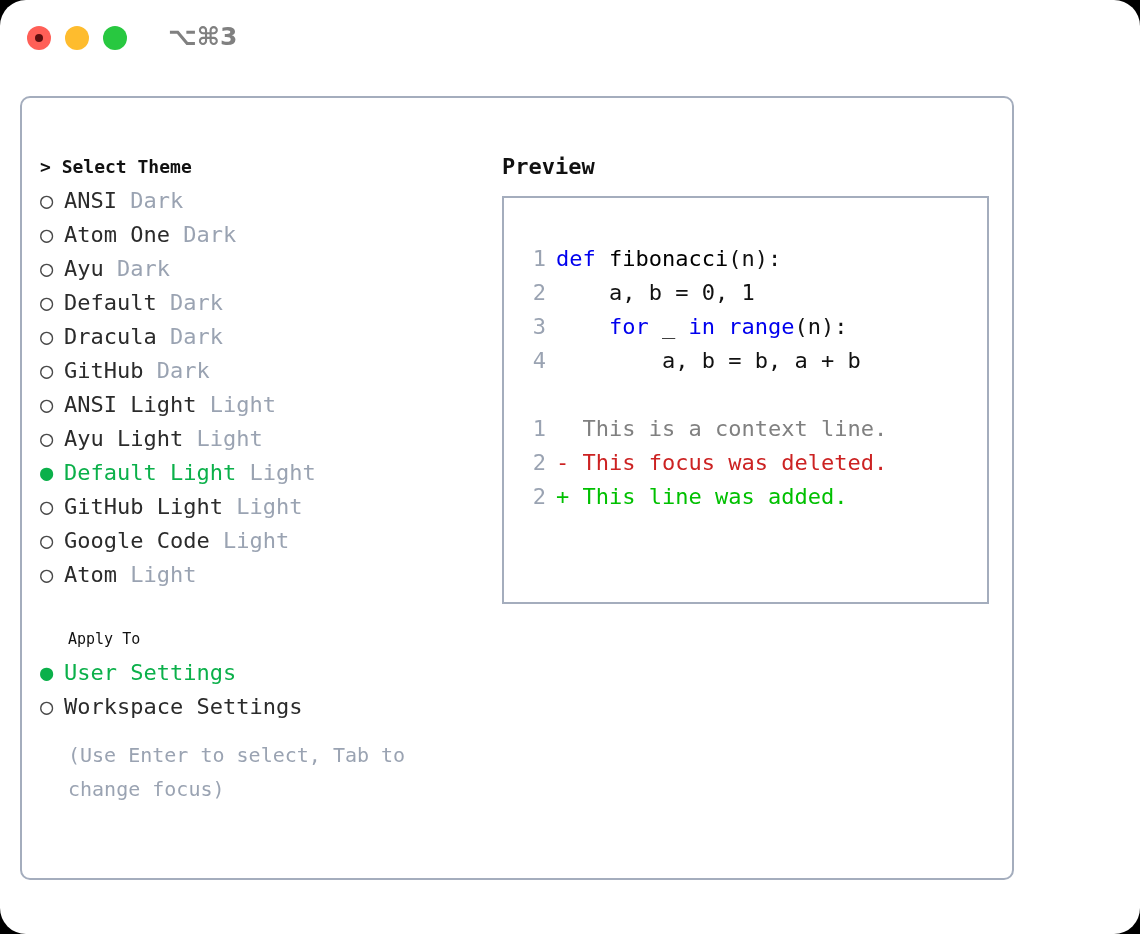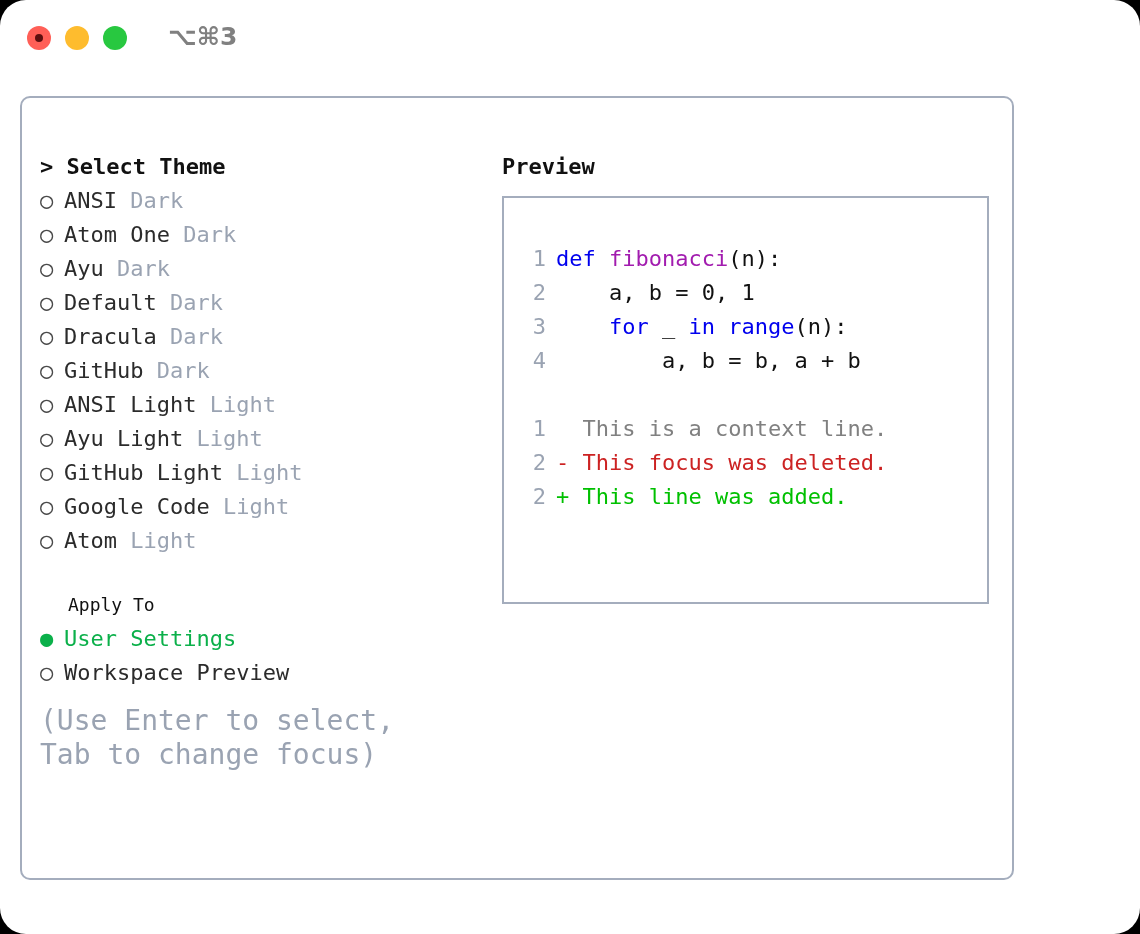--- a/index.html
+++ b/index.html
@@ -83,21 +83,21 @@
 
   
   .left-col {
     position: absolute;
     left: 18px;
     top: 52px;
     width: 440px;
   }
 
   .list-head {
-    font-size: 22px;
+    font-size: 18px;
     font-weight: bold;
     color: #111111;
     line-height: 34px;
     white-space: pre;
   }
 
   .opt {
     font-size: 22px;
     line-height: 34px;
     color: #2b2b2b;
@@ -108,37 +108,38 @@
     display: inline-block;
     width: 24px;
     color: #4a4a4a;
   }
   .opt.selected .marker { color: #0bb04a; }
   .opt.selected .name   { color: #0bb04a; }
   .opt .name { color: #2b2b2b; }
   .opt .tag  { color: #9aa3b2; }
 
   .section-label {
-    font-size: 18px;
+    font-size: 15px;
     line-height: 34px;
     color: #111111;
     white-space: pre;
     padding-left: 28px;
   }
 
   .spacer-sm { height: 30px; }
   .spacer-xs { height: 14px; }
 
   .hint {
-    font-size: 28px;
+    font-size: 20px;
     line-height: 34px;
     color: #9aa3b2;
     width: 400px;
     white-space: pre-wrap;
     word-break: break-word;
+    margin-left: 28px;
   }
 
   
   .right-col {
     position: absolute;
     left: 480px;
     top: 52px;
     width: 500px;
   }
   .preview-head {
@@ -165,21 +166,21 @@
     color: #111111;
   }
   .lno {
     display: inline-block;
     width: 24px;
     text-align: right;
     color: #9aa3b2;
     margin-right: 10px;
   }
   .kw   { color: #0000ee; }
-  .fn   { color: #a21caf; }
+  .fn   { color: #000000; }
   .pl   { color: #111111; }
 
   .diff-gap { height: 34px; }
   .d-ctx { color: #808080; margin-top: 21px; }
   .d-del { color: #cc2222; }
   .d-add { color: #00c000; }
 </style>
 </head>
 <body>
 
@@ -200,30 +201,31 @@
       <div class="list-head">&gt; Select Theme</div>
       <div id="theme-items">
           <div class="opt"><span class="marker">○</span><span class="name">ANSI</span><span> </span><span class="tag">Dark</span></div>
           <div class="opt"><span class="marker">○</span><span class="name">Atom One</span><span> </span><span class="tag">Dark</span></div>
           <div class="opt"><span class="marker">○</span><span class="name">Ayu</span><span> </span><span class="tag">Dark</span></div>
           <div class="opt"><span class="marker">○</span><span class="name">Default</span><span> </span><span class="tag">Dark</span></div>
           <div class="opt"><span class="marker">○</span><span class="name">Dracula</span><span> </span><span class="tag">Dark</span></div>
           <div class="opt"><span class="marker">○</span><span class="name">GitHub</span><span> </span><span class="tag">Dark</span></div>
           <div class="opt"><span class="marker">○</span><span class="name">ANSI Light</span><span> </span><span class="tag">Light</span></div>
           <div class="opt"><span class="marker">○</span><span class="name">Ayu Light</span><span> </span><span class="tag">Light</span></div>
+          <div class="opt selected"><span class="marker">●</span><span class="name">Default Light</span><span> </span><span class="tag">Light</span></div>
           <div class="opt"><span class="marker">○</span><span class="name">GitHub Light</span><span> </span><span class="tag">Light</span></div>
           <div class="opt"><span class="marker">○</span><span class="name">Google Code</span><span> </span><span class="tag">Light</span></div>
           <div class="opt"><span class="marker">○</span><span class="name">Atom</span><span> </span><span class="tag">Light</span></div>
         </div>
 
       <div class="spacer-sm"></div>
       <div class="section-label">Apply To</div>
       <div id="apply-items">
           <div class="opt selected"><span class="marker">●</span><span class="name">User Settings</span></div>
-          <div class="opt"><span class="marker">○</span><span class="name">Workspace Preview</span></div>
+          <div class="opt"><span class="marker">○</span><span class="name">Workspace Settings</span></div>
         </div>
 
       <div class="spacer-xs"></div>
       <div class="hint">(Use Enter to select, Tab to change focus)</div>
     </div>
 
     <div class="right-col">
       <div class="preview-head">Preview</div>
       <div class="preview-box">
         <div id="code-lines">

